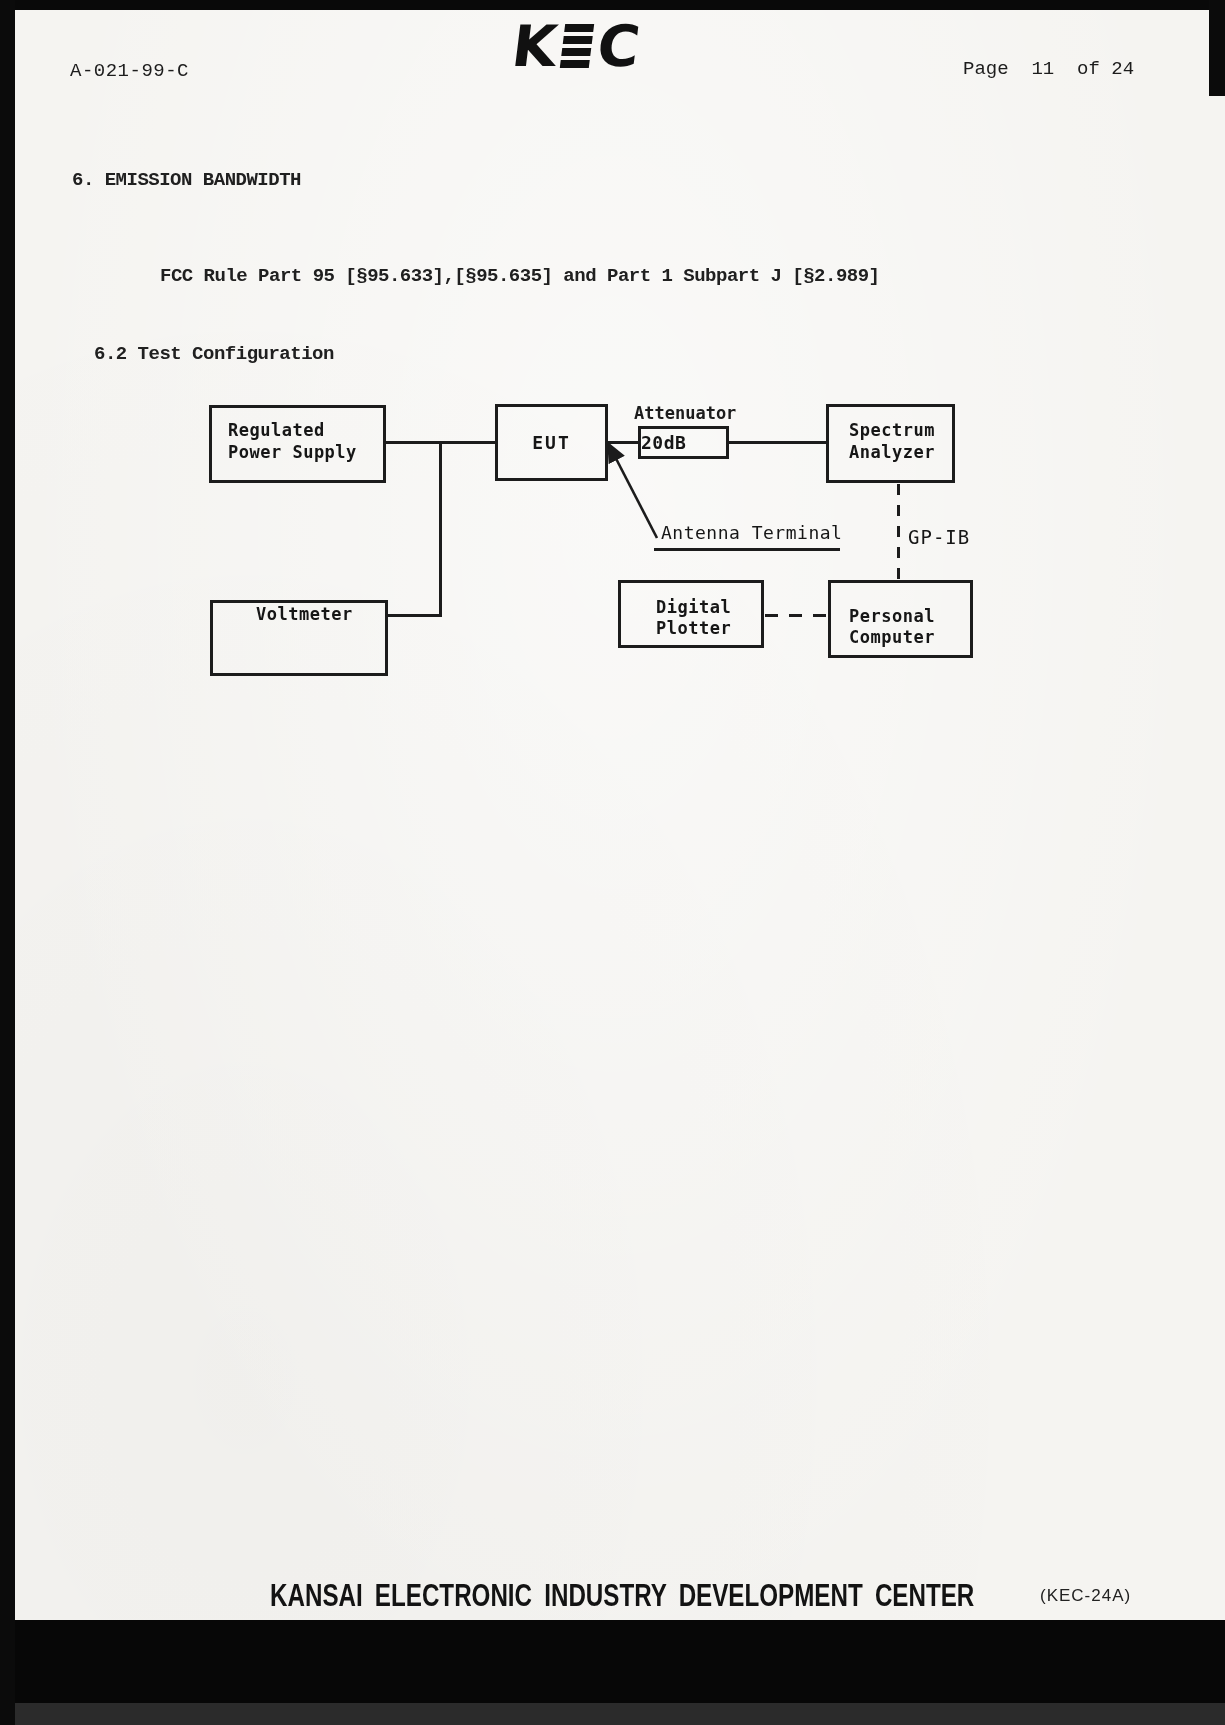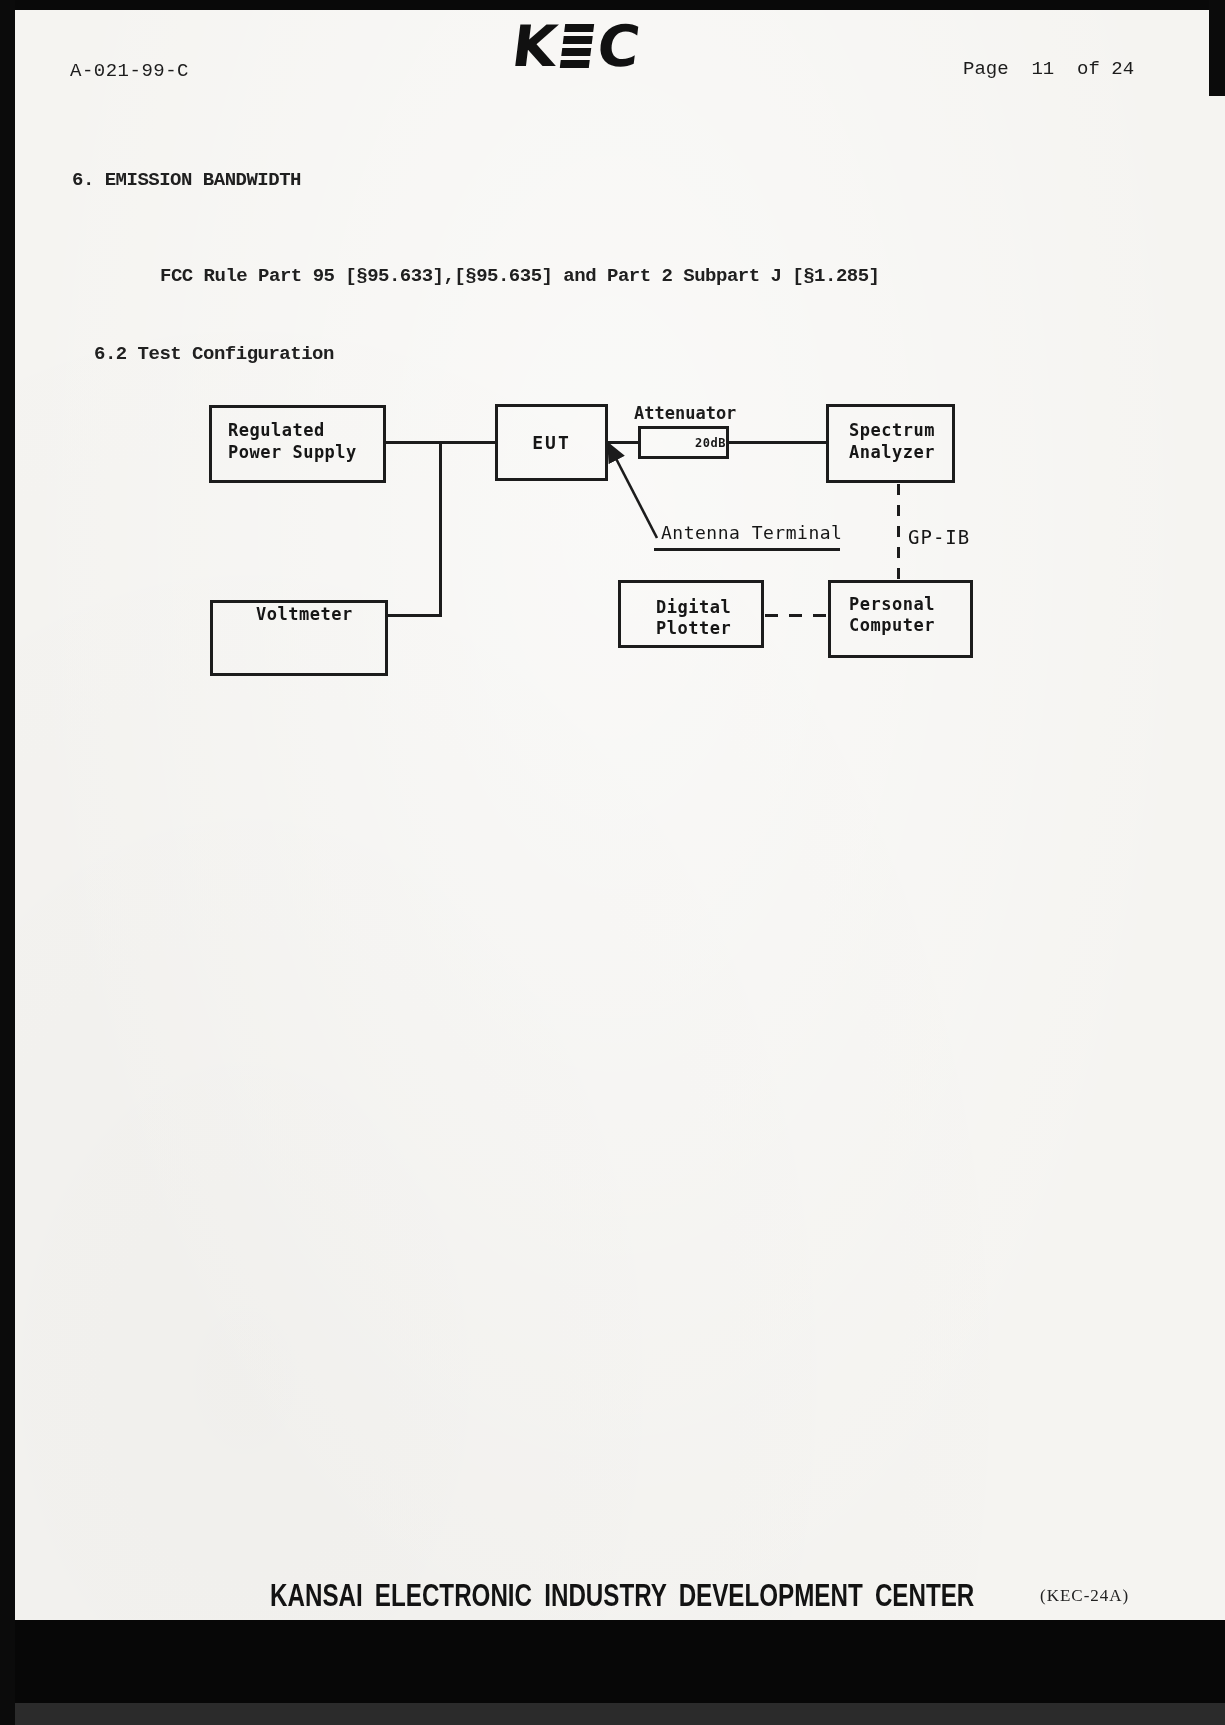--- a/index.html
+++ b/index.html
@@ -44,26 +44,26 @@
   
   .dbox { position:absolute; border:3px solid #1c1c1c; box-sizing:border-box;
           font-family:"DejaVu Sans Mono", monospace; font-weight:bold;
           font-size:17px; letter-spacing:0.5px; line-height:22px; color:#161616; }
   .box-rps  { left:209px; top:405px; width:177px; height:78px; padding:11px 0 0 16px; }
   .box-eut  { left:495px; top:404px; width:113px; height:77px;
               display:flex; align-items:center; justify-content:center; font-size:18px; letter-spacing:2px; }
   .att-caption { position:absolute; left:634px; top:403px; width:98px; text-align:center;
               font-family:"DejaVu Sans Mono", monospace; font-weight:bold; font-size:17px; }
   .box-att  { left:638px; top:426px; width:91px; height:33px;
-              display:flex; align-items:center; justify-content:flex-end; font-size:12px; }
+              display:flex; align-items:center; justify-content:flex-start; font-size:18px; }
   .box-sa   { left:826px; top:404px; width:129px; height:79px; padding:12px 0 0 20px; }
   .box-volt { left:210px; top:580px; width:178px; height:76px;
               display:flex; align-items:flex-start; padding-left:43px;margin-top:20px; }
   .box-dp   { left:618px; top:580px; width:146px; height:68px; padding:14px 0 0 35px; line-height:21px; }
-  .box-pc   { left:828px; top:580px; width:145px; height:78px; padding:11px 0 0 18px; line-height:21px; }
+  .box-pc   { left:828px; top:580px; width:145px; height:78px; padding:23px 0 0 18px; line-height:21px; }
 
   .wire { position:absolute; background:#1c1c1c; }
   .w-rps-eut { left:384px; top:441px; width:113px; height:3px; }
   .w-drop    { left:439px; top:441px; width:3px;  height:176px; }
   .w-volt    { left:386px; top:614px; width:56px; height:3px; }
   .w-eut-att { left:606px; top:441px; width:34px; height:3px; }
   .w-att-sa  { left:727px; top:441px; width:101px; height:3px; }
   .dash-v { left:897px; top:484px; width:3px; height:96px;
             background:repeating-linear-gradient(180deg, #1c1c1c 0 11px, transparent 11px 21px); }
   .dash-h { left:765px; top:614px; width:62px; height:3px;
@@ -73,41 +73,41 @@
          font-weight:normal; white-space:nowrap; color:#161616; }
   .lbl-gpib { left:908px; top:526px; font-size:19px; letter-spacing:1px; }
   .lbl-ant  { left:661px; top:522px; font-size:18px; letter-spacing:0.5px; }
   .ant-underline { left:654px; top:548px; width:186px; height:3px; background:#1c1c1c; }
   .arrow-svg { left:598px; top:436px; }
 
   
   .footer-org { left:270px; top:1578px; font-family:"Liberation Sans", sans-serif;
     font-weight:bold; font-size:31px; white-space:nowrap; word-spacing:7px;
     transform:scaleX(0.78); transform-origin:left center; color:#131313; }
-  .footer-code { left:1040px; top:1586px; font-family:Liberation Serif, serif;
+  .footer-code { left:1040px; top:1586px; font-family:Liberation Sans, sans-serif;
     font-size:17px; letter-spacing:1px; color:#222; }
 </style>
 </head>
 <body>
 
 <div class="page">
 
   <div class="abs bar-top"></div>
   <div class="abs bar-right"></div>
 
   <div class="abs doc-number">A-021-99-C</div>
   <div class="abs logo">
     <span class="logo-k">K</span>
     <span class="logo-e"></span>
     <span class="logo-c">C</span>
   </div>
   <div class="abs page-indicator">Page  11  of 24</div>
 
   <div class="abs bodyline sec-6">6. EMISSION BANDWIDTH</div>
-  <div class="abs bodyline sec-fcc">FCC Rule Part 95 [§95.633],[§95.635] and Part 2 Subpart J [§1.285]</div>
+  <div class="abs bodyline sec-fcc">FCC Rule Part 95 [§95.633],[§95.635] and Part 1 Subpart J [§2.989]</div>
   <div class="abs bodyline sec-62">6.2 Test Configuration</div>
 
   <div>
 
     <div class="wire w-rps-eut"></div>
     <div class="wire w-drop"></div>
     <div class="wire w-volt"></div>
     <div class="wire w-eut-att"></div>
     <div class="wire w-att-sa"></div>
     <div class="wire dash-v"></div>

